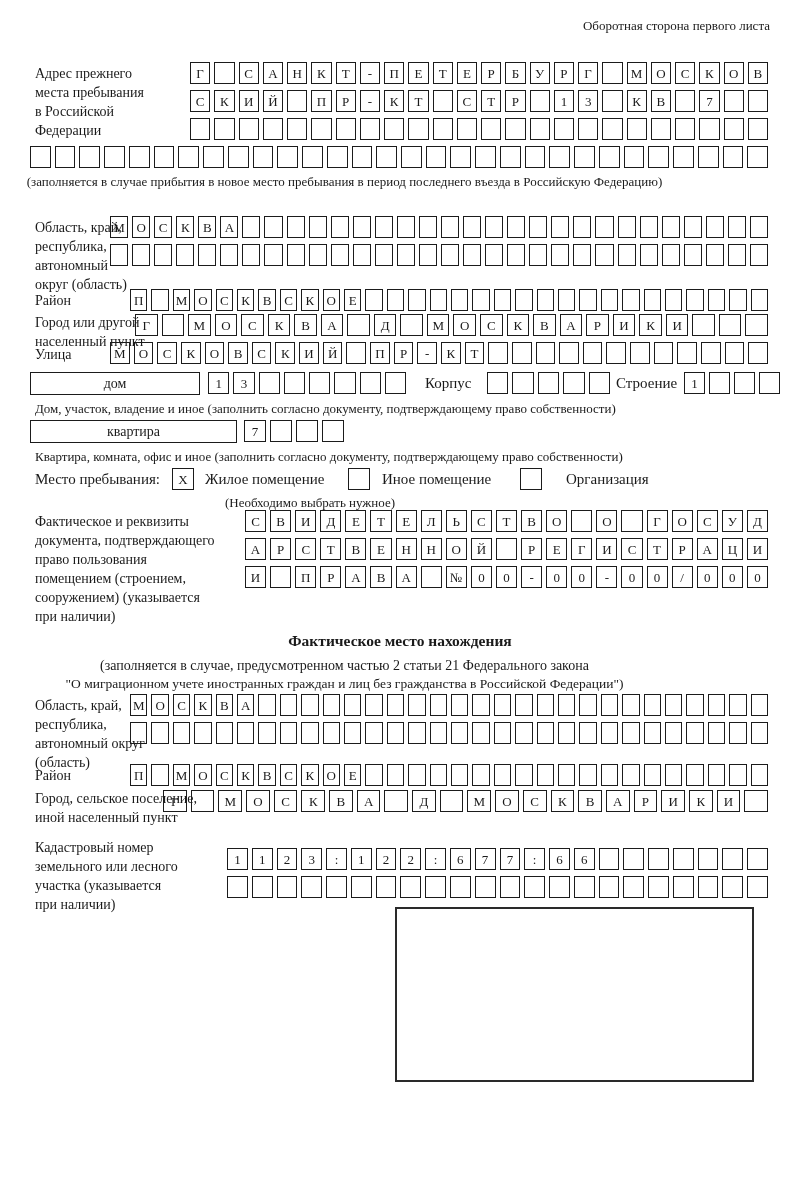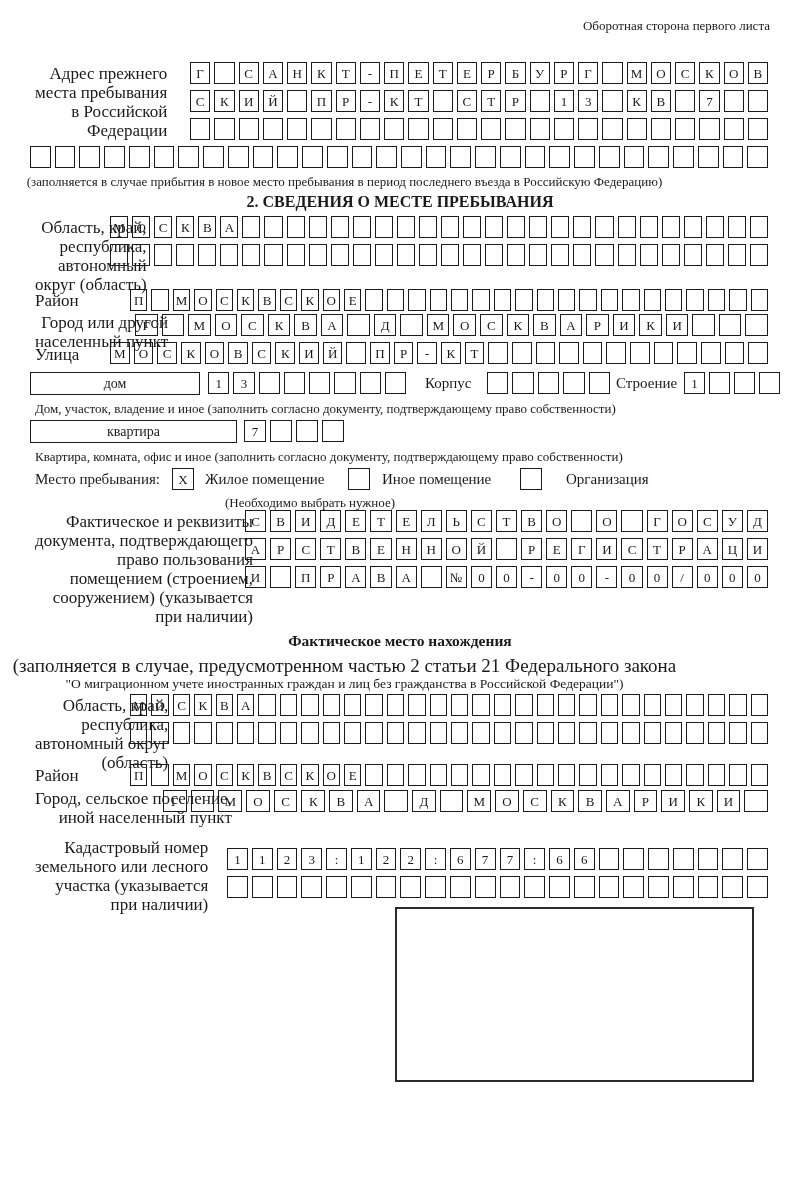--- a/index.html
+++ b/index.html
@@ -1,19 +1,19 @@
 <!DOCTYPE html>
 <html><head>
 <meta charset="utf-8">
 <style>
   html,body{margin:0;padding:0;background:#ffffff;}
   #page{position:relative;width:800px;height:1180px;background:#ffffff;
         font-family:"Liberation Serif","DejaVu Serif",serif;color:#1a1a1a;overflow:hidden;}
   .abs{position:absolute;}
-  .lbl{position:absolute;font-size:17px;line-height:19px;white-space:pre-line;text-align:right;}
+  .lbl{position:absolute;font-size:14px;line-height:19px;white-space:pre-line;}
   .note{position:absolute;font-size:13px;line-height:17px;}
   .ctr{left:0;width:689px;text-align:center;}
   .title{position:absolute;left:0;width:800px;text-align:center;font-weight:bold;font-size:16px;}
   .cells{position:absolute;display:grid;grid-template-columns:repeat(var(--n),1fr);gap:4px;}
   .cell{border:1.5px solid #1b1b1b;height:20px;display:flex;align-items:center;justify-content:center;
         font-size:13px;line-height:1;overflow:hidden;}
   .boxlbl{position:absolute;border:1.5px solid #1b1b1b;height:21px;display:flex;align-items:center;
         justify-content:center;font-size:14px;}
   .inline-lbl{position:absolute;font-size:15px;line-height:19px;white-space:nowrap;}
   .stamp-box{position:absolute;border:2px solid #2a2a2a;background:#fff;}
@@ -135,21 +135,20 @@
       <div class="cell"></div>
       <div class="cell"></div>
       <div class="cell"></div>
       <div class="cell"></div>
       <div class="cell"></div>
       <div class="cell"></div>
       <div class="cell"></div>
     </div>
   <div class="note ctr" style="top:173px;">(заполняется в случае прибытия в новое место пребывания в период последнего въезда в Российскую Федерацию)</div>
 
-  <div class="title" style="top:193px;">2. СВЕДЕНИЯ О МЕСТЕ ПРЕБЫВАНИЯ</div>
 
   <div class="lbl" style="left:35px;top:218px;">Область, край,
 республика,
 автономный
 округ (область)</div>
   <div class="cells" style="left: 110px; top: 216px; width: 658px; --n: 30;">
       <div class="cell">М</div>
       <div class="cell">О</div>
       <div class="cell">С</div>
       <div class="cell">К</div>
@@ -430,21 +429,21 @@
       <div class="cell">-</div>
       <div class="cell">0</div>
       <div class="cell">0</div>
       <div class="cell">/</div>
       <div class="cell">0</div>
       <div class="cell">0</div>
       <div class="cell">0</div>
     </div>
 
   <div class="title" style="top:632px;font-size:15.5px;">Фактическое место нахождения</div>
-  <div class="note ctr" style="top:657px;font-size:19px;">(заполняется в случае, предусмотренном частью 2 статьи 21 Федерального закона</div>
+  <div class="note ctr" style="top:657px;font-size:14px;">(заполняется в случае, предусмотренном частью 2 статьи 21 Федерального закона</div>
   <div class="note ctr" style="top:675px;font-size:13.5px;">"О миграционном учете иностранных граждан и лиц без гражданства в Российской Федерации")</div>
 
   <div class="lbl" style="left:35px;top:696px;">Область, край,
 республика,
 автономный округ
 (область)</div>
   <div class="cells" style="left: 130px; top: 694px; width: 638px; --n: 30;">
       <div class="cell">М</div>
       <div class="cell">О</div>
       <div class="cell">С</div>

